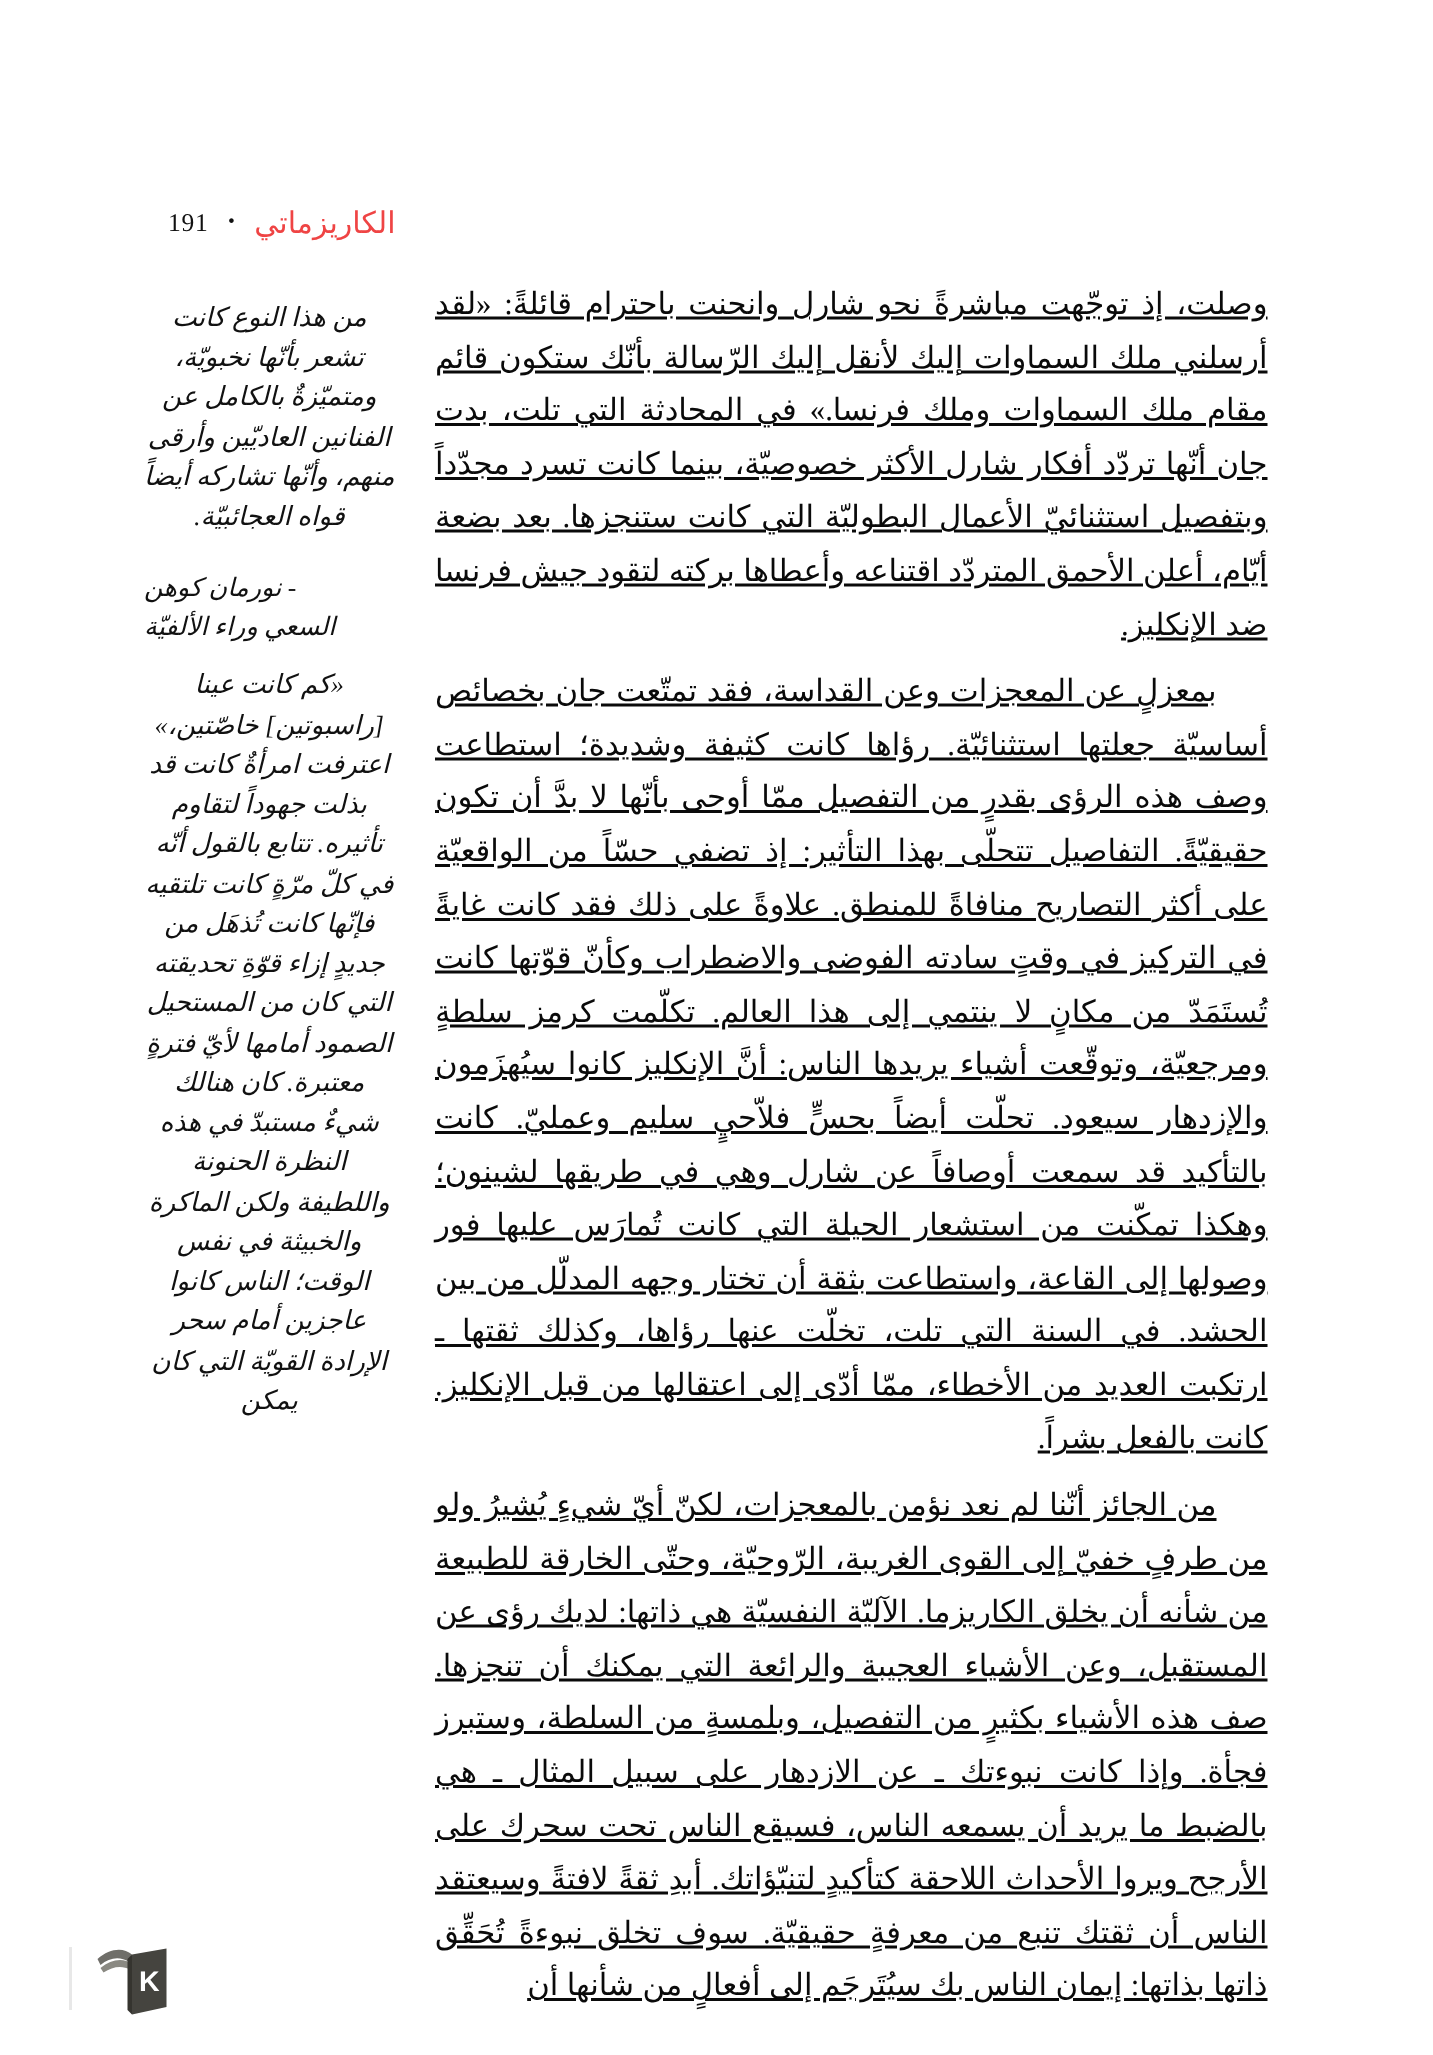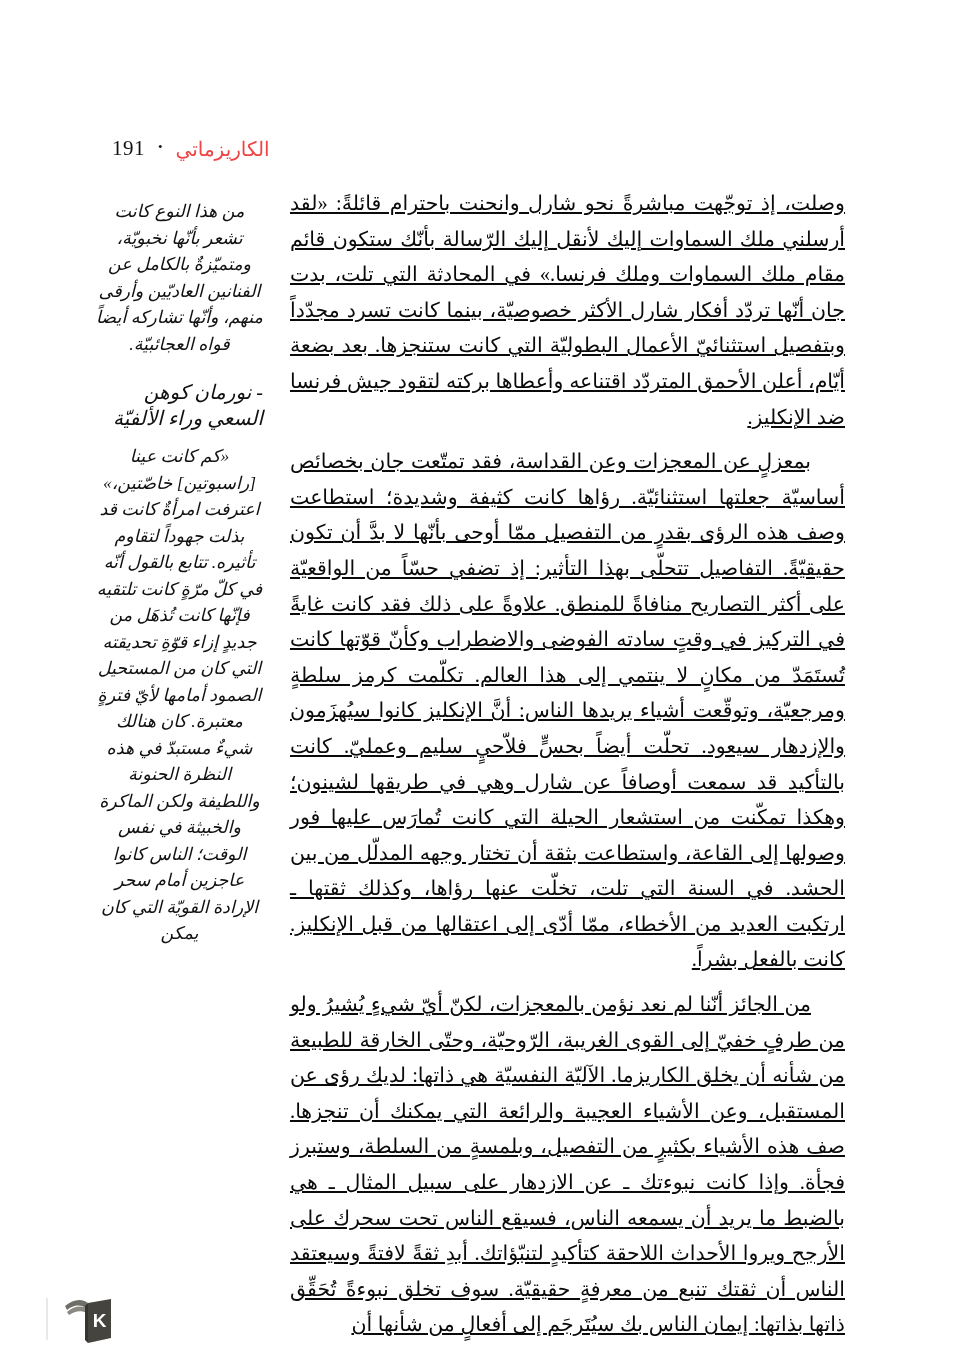--- a/index.html
+++ b/index.html
@@ -25,21 +25,21 @@
     top: 136px;
     left: 112px;
     display: flex;
     flex-direction: row;
     align-items: center;
     gap: 13px;
     direction: ltr;
   }
   .running-head .folio {
     font-family: "Liberation Serif", "DejaVu Serif", serif;
-    font-size: 21px;
+    font-size: 17px;
     letter-spacing: 0.5px;
     color: #111;
   }
   .running-head .sep {
     font-size: 13px;
     line-height: 1;
     color: #111;
     position: relative;
     top: -2px;
   }
@@ -98,23 +98,23 @@
     font-family: "Liberation Serif", "DejaVu Serif", serif;
     font-style: italic;
     font-size: 17.5px;
     line-height: 26.5px;
     color: #111;
   }
   .sidecol .attrib {
     margin-top: 22px;
     font-family: "Liberation Serif", "DejaVu Serif", serif;
     font-style: italic;
-    font-size: 20px;
+    font-size: 17px;
     line-height: 26px;
-    text-align: right;
+    text-align: left;
     color: #111;
   }
   .sidecol .attrib .src {
     display: block;
   }
   .sidecol .note-2 {
     margin-top: 12px;
   }
 
   

